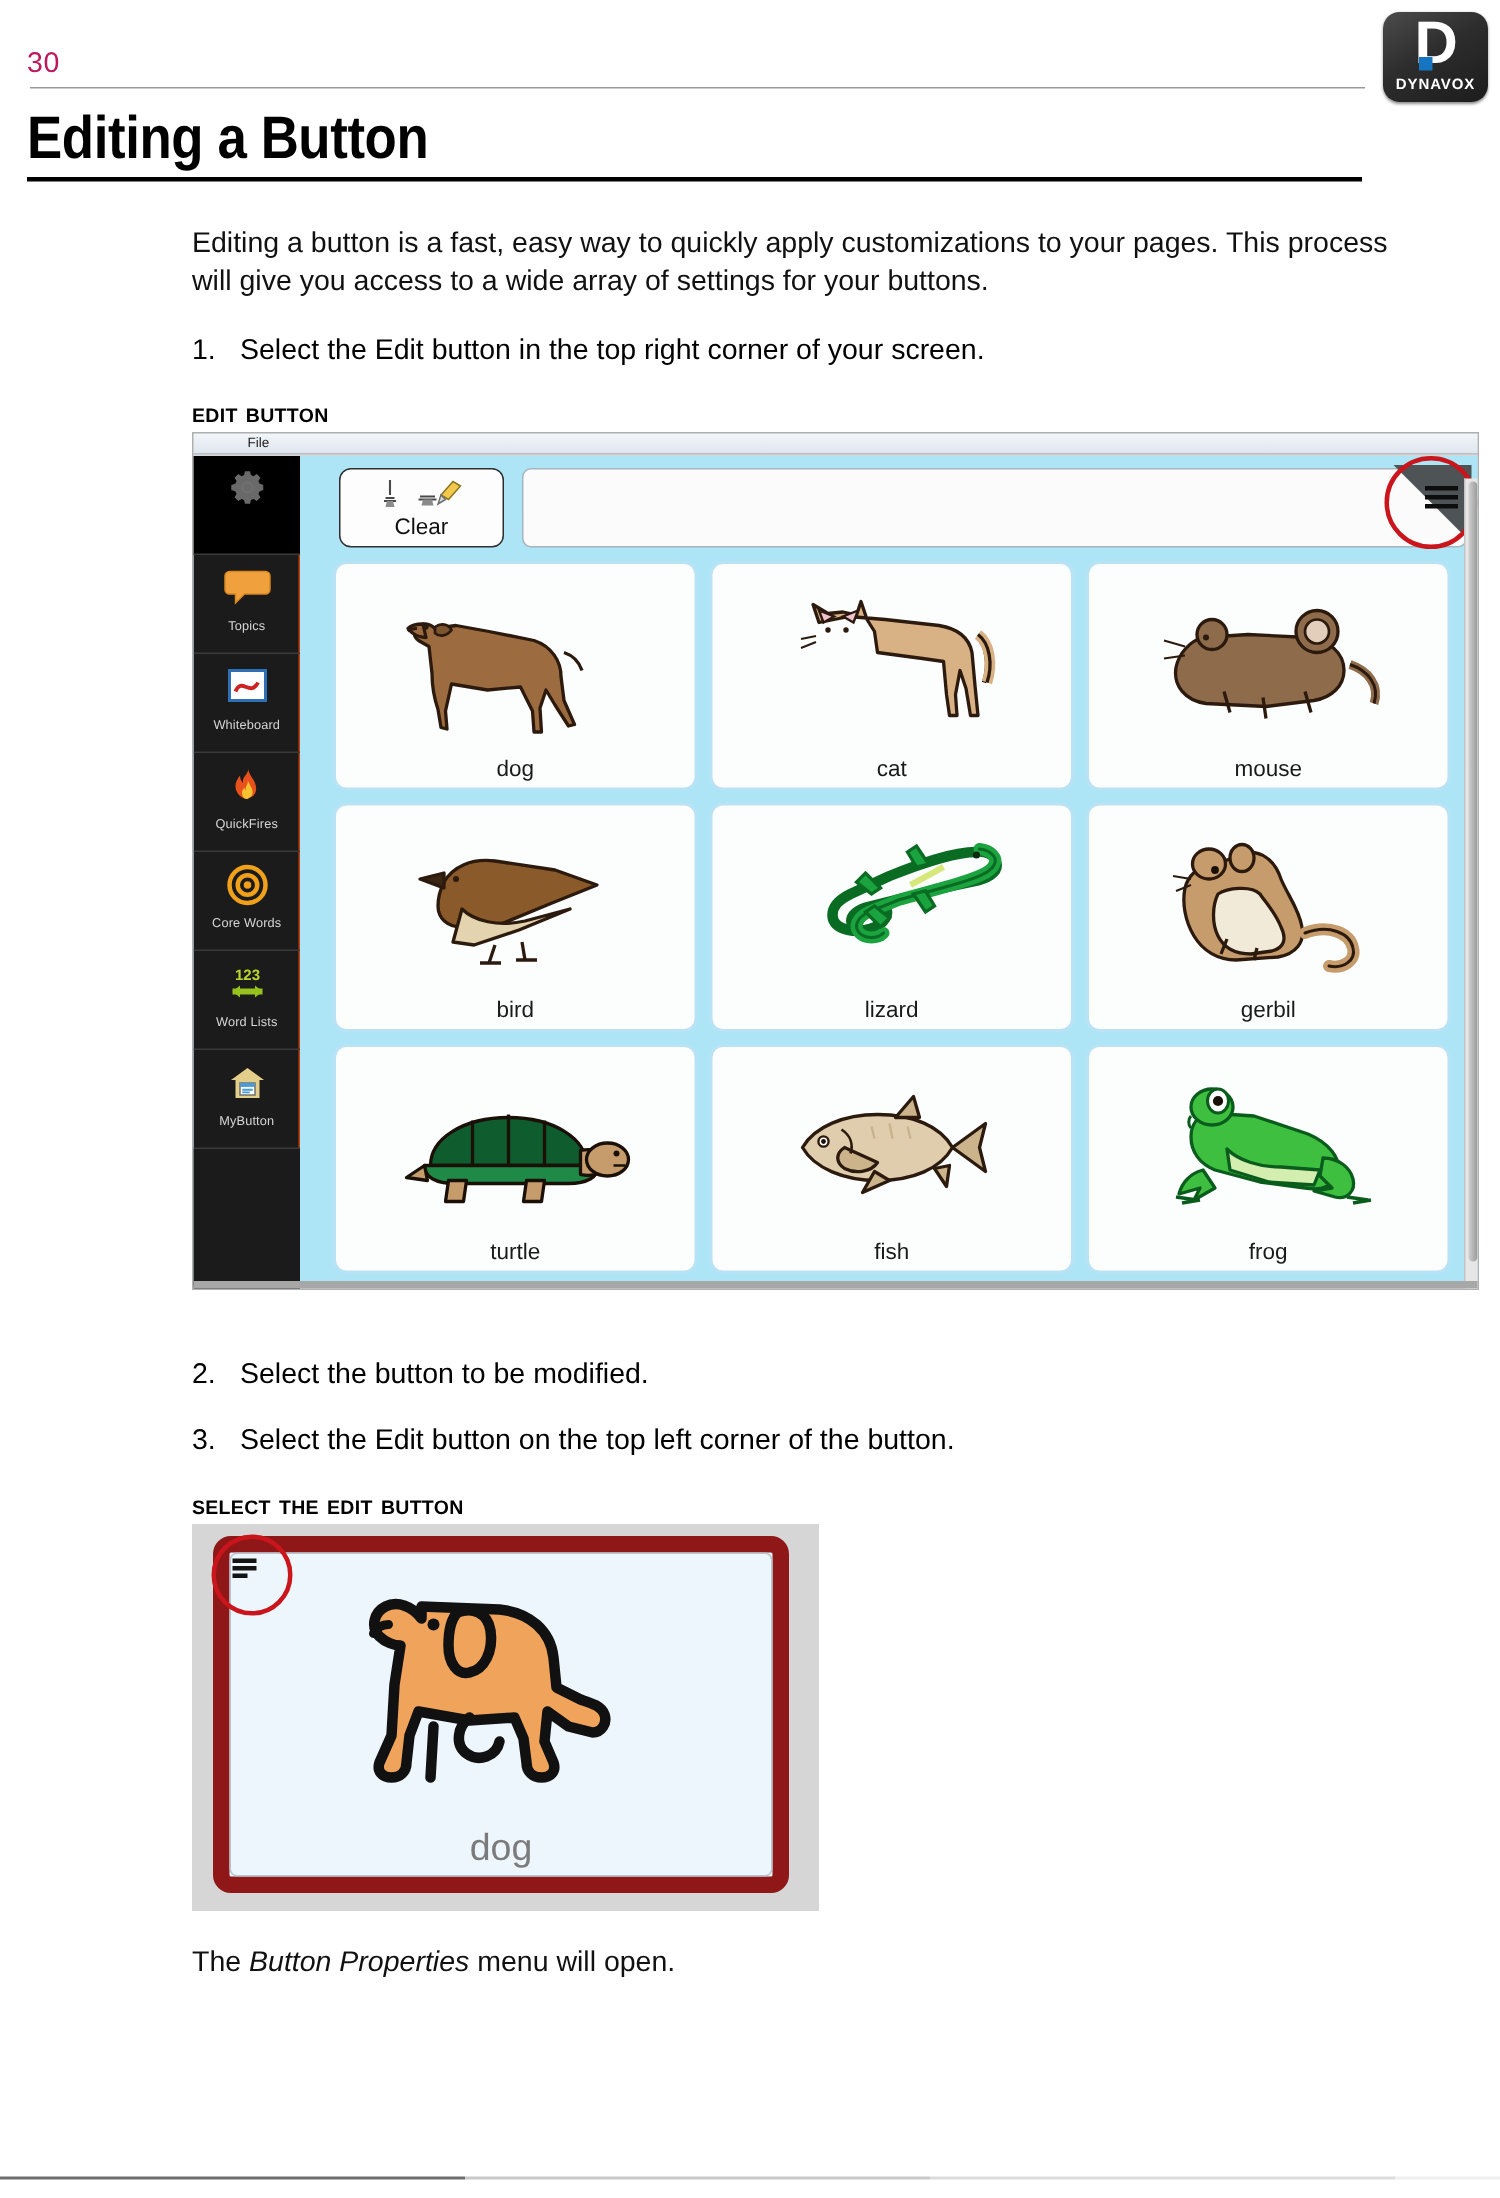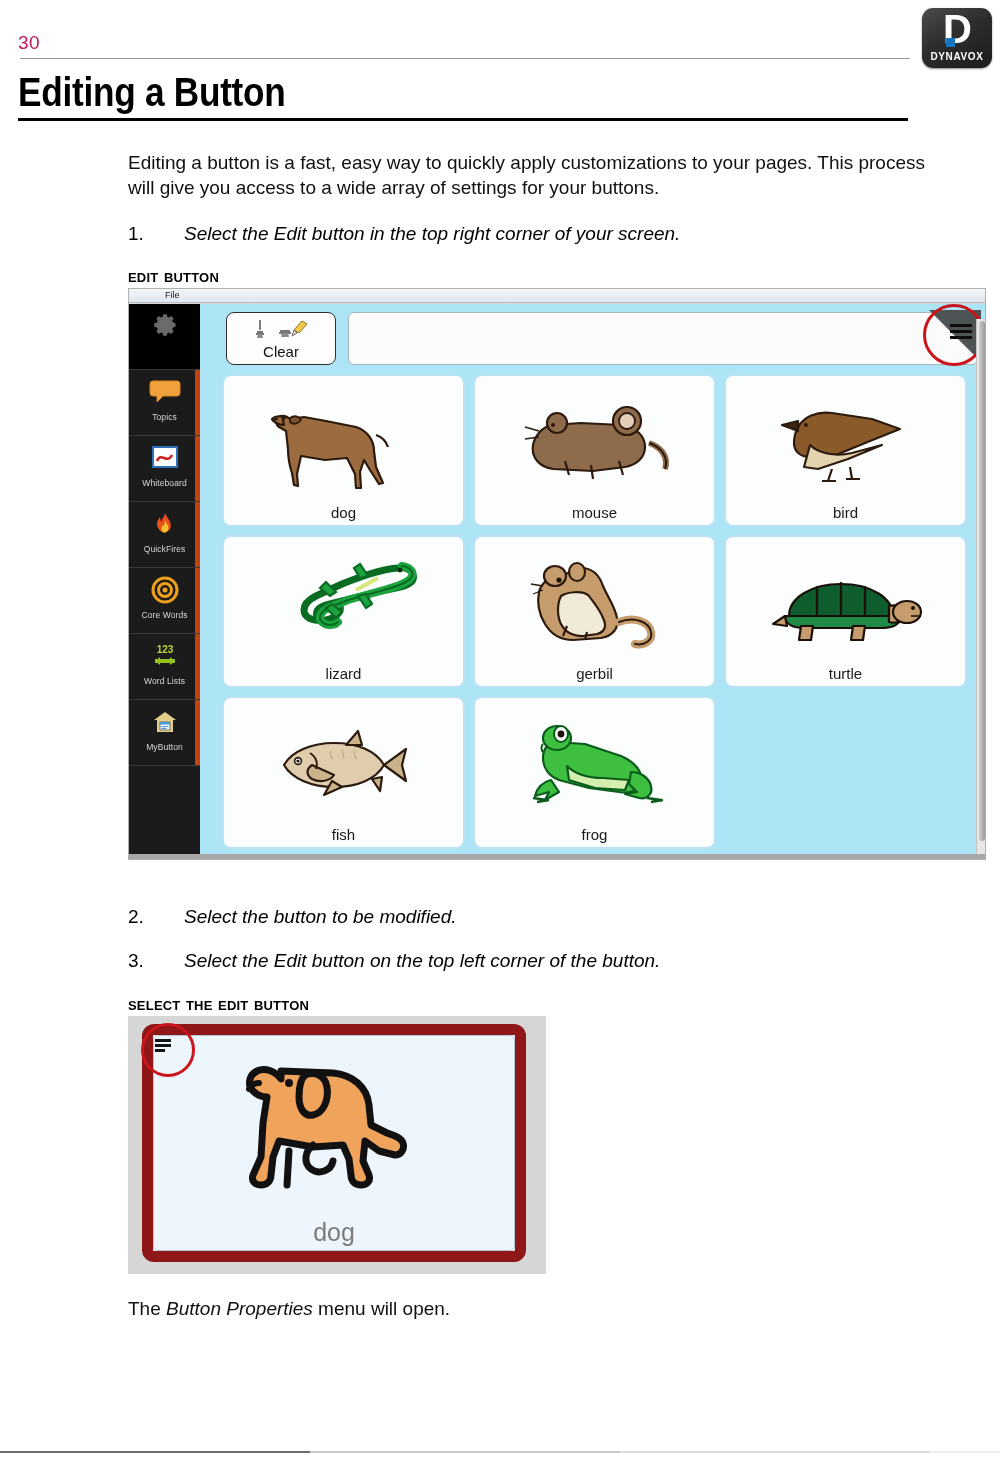--- a/index.html
+++ b/index.html
@@ -125,22 +125,21 @@
     line-height: 25px;
   }
   .numbered .num {
     position: absolute;
     left: 0;
     top: 0;
     width: 26px;
   }
   .numbered .txt {
     display: block;
-    margin-left: 56px;
-    font-style: italic;
+    margin-left: 32px;
   }
   #step-1 { left: 128px; top: 221px; width: 805px; }
   #step-2 { left: 128px; top: 904px; width: 805px; }
   #step-3 { left: 128px; top: 948px; width: 805px; }
 
   .figure-caption {
     position: absolute;
     font-family: "Liberation Sans Narrow", "Liberation Sans", sans-serif;
     font-weight: bold;
     font-size: 19px;
@@ -207,21 +206,21 @@
     background: #ade5f7;
   }
   
   .app-sidebar {
     position: absolute;
     left: 0;
     top: 0;
     width: 71px;
     height: 553px;
     background: #1b1b1b;
-    border-right: 5px solid #c2410c;
+    border-right: 1px solid #c2410c;
     box-sizing: border-box;
   }
   .side-item {
     position: relative;
     width: 71px;
     height: 66px;
     border-bottom: 1px solid #3a3a3a;
     box-sizing: border-box;
     text-align: center;
     color: #cfcfcf;
@@ -640,20 +639,38 @@
               </g>
               <path d="M22 30c-3 0-5 1-6 2" stroke="#2b1a0d" stroke-width="2" fill="none"></path>
               <circle cx="28" cy="29" r="1.8" fill="#2b1a0d"></circle>
               <path d="M34 29c4-3 9-2 11 2-3 4-8 5-11 2z" fill="#7d5430" stroke="#2b1a0d" stroke-width="1.8"></path>
               <path d="M120 46c6 2 10 6 12 12" stroke="#2b1a0d" stroke-width="2.2" fill="none"></path>
             </svg>
           </span>
           <span class="caption">dog</span>
         </div>
 
+        <div class="grid-button">
+          <span class="art">
+            <svg width="170" height="104" viewBox="0 0 170 104">
+              <g fill="#d8b185" stroke="#2b1a0d" stroke-width="2.2" stroke-linejoin="round">
+                <path d="M36 26l-4-12 10 6 10-1 9 2 3-9 4 12 5 8 2 14 30 4 14 2 2 22 2 14h5l-1-14 3-16 4 12 3 18h5l-2-20-2-22c-2-10-10-16-22-18l-36-4-24-2z"></path>
+              </g>
+              <path d="M36 18l3 8 7-4z" fill="#f2c3cd" stroke="#2b1a0d" stroke-width="1.6"></path>
+              <path d="M62 18l-3 8-7-4z" fill="#f2c3cd" stroke="#2b1a0d" stroke-width="1.6"></path>
+              <circle cx="42" cy="31" r="1.8" fill="#2b1a0d"></circle>
+              <circle cx="54" cy="31" r="1.8" fill="#2b1a0d"></circle>
+              <path d="M34 35l-10 2M34 39l-10 4" stroke="#2b1a0d" stroke-width="1.4"></path>
+              <path d="M146 66c4-12 2-24-4-30" stroke="#2b1a0d" stroke-width="3" fill="none"></path>
+              <path d="M148 66c4-12 2-26-6-32" stroke="#d8b185" stroke-width="7" fill="none"></path>
+              <path d="M148 66c4-12 2-26-6-32" stroke="#2b1a0d" stroke-width="2.2" fill="none"></path>
+            </svg>
+          </span>
+          <span class="caption">cat</span>
+        </div>
 
         <div class="grid-button">
           <span class="art">
             <svg width="172" height="100" viewBox="0 0 172 100">
               <g fill="#8d6b4b" stroke="#2b1a0d" stroke-width="2.2" stroke-linejoin="round">
                 <path d="M42 34c-8 2-16 10-18 20-2 12 6 22 20 24l40 2 32-4c12-2 20-10 20-20 0-12-10-20-24-22l-40-2z"></path>
                 <circle cx="118" cy="30" r="14"></circle>
                 <circle cx="48" cy="32" r="10"></circle>
               </g>
               <circle cx="118" cy="30" r="8" fill="#e3cdbb" stroke="#2b1a0d" stroke-width="1.8"></circle>

